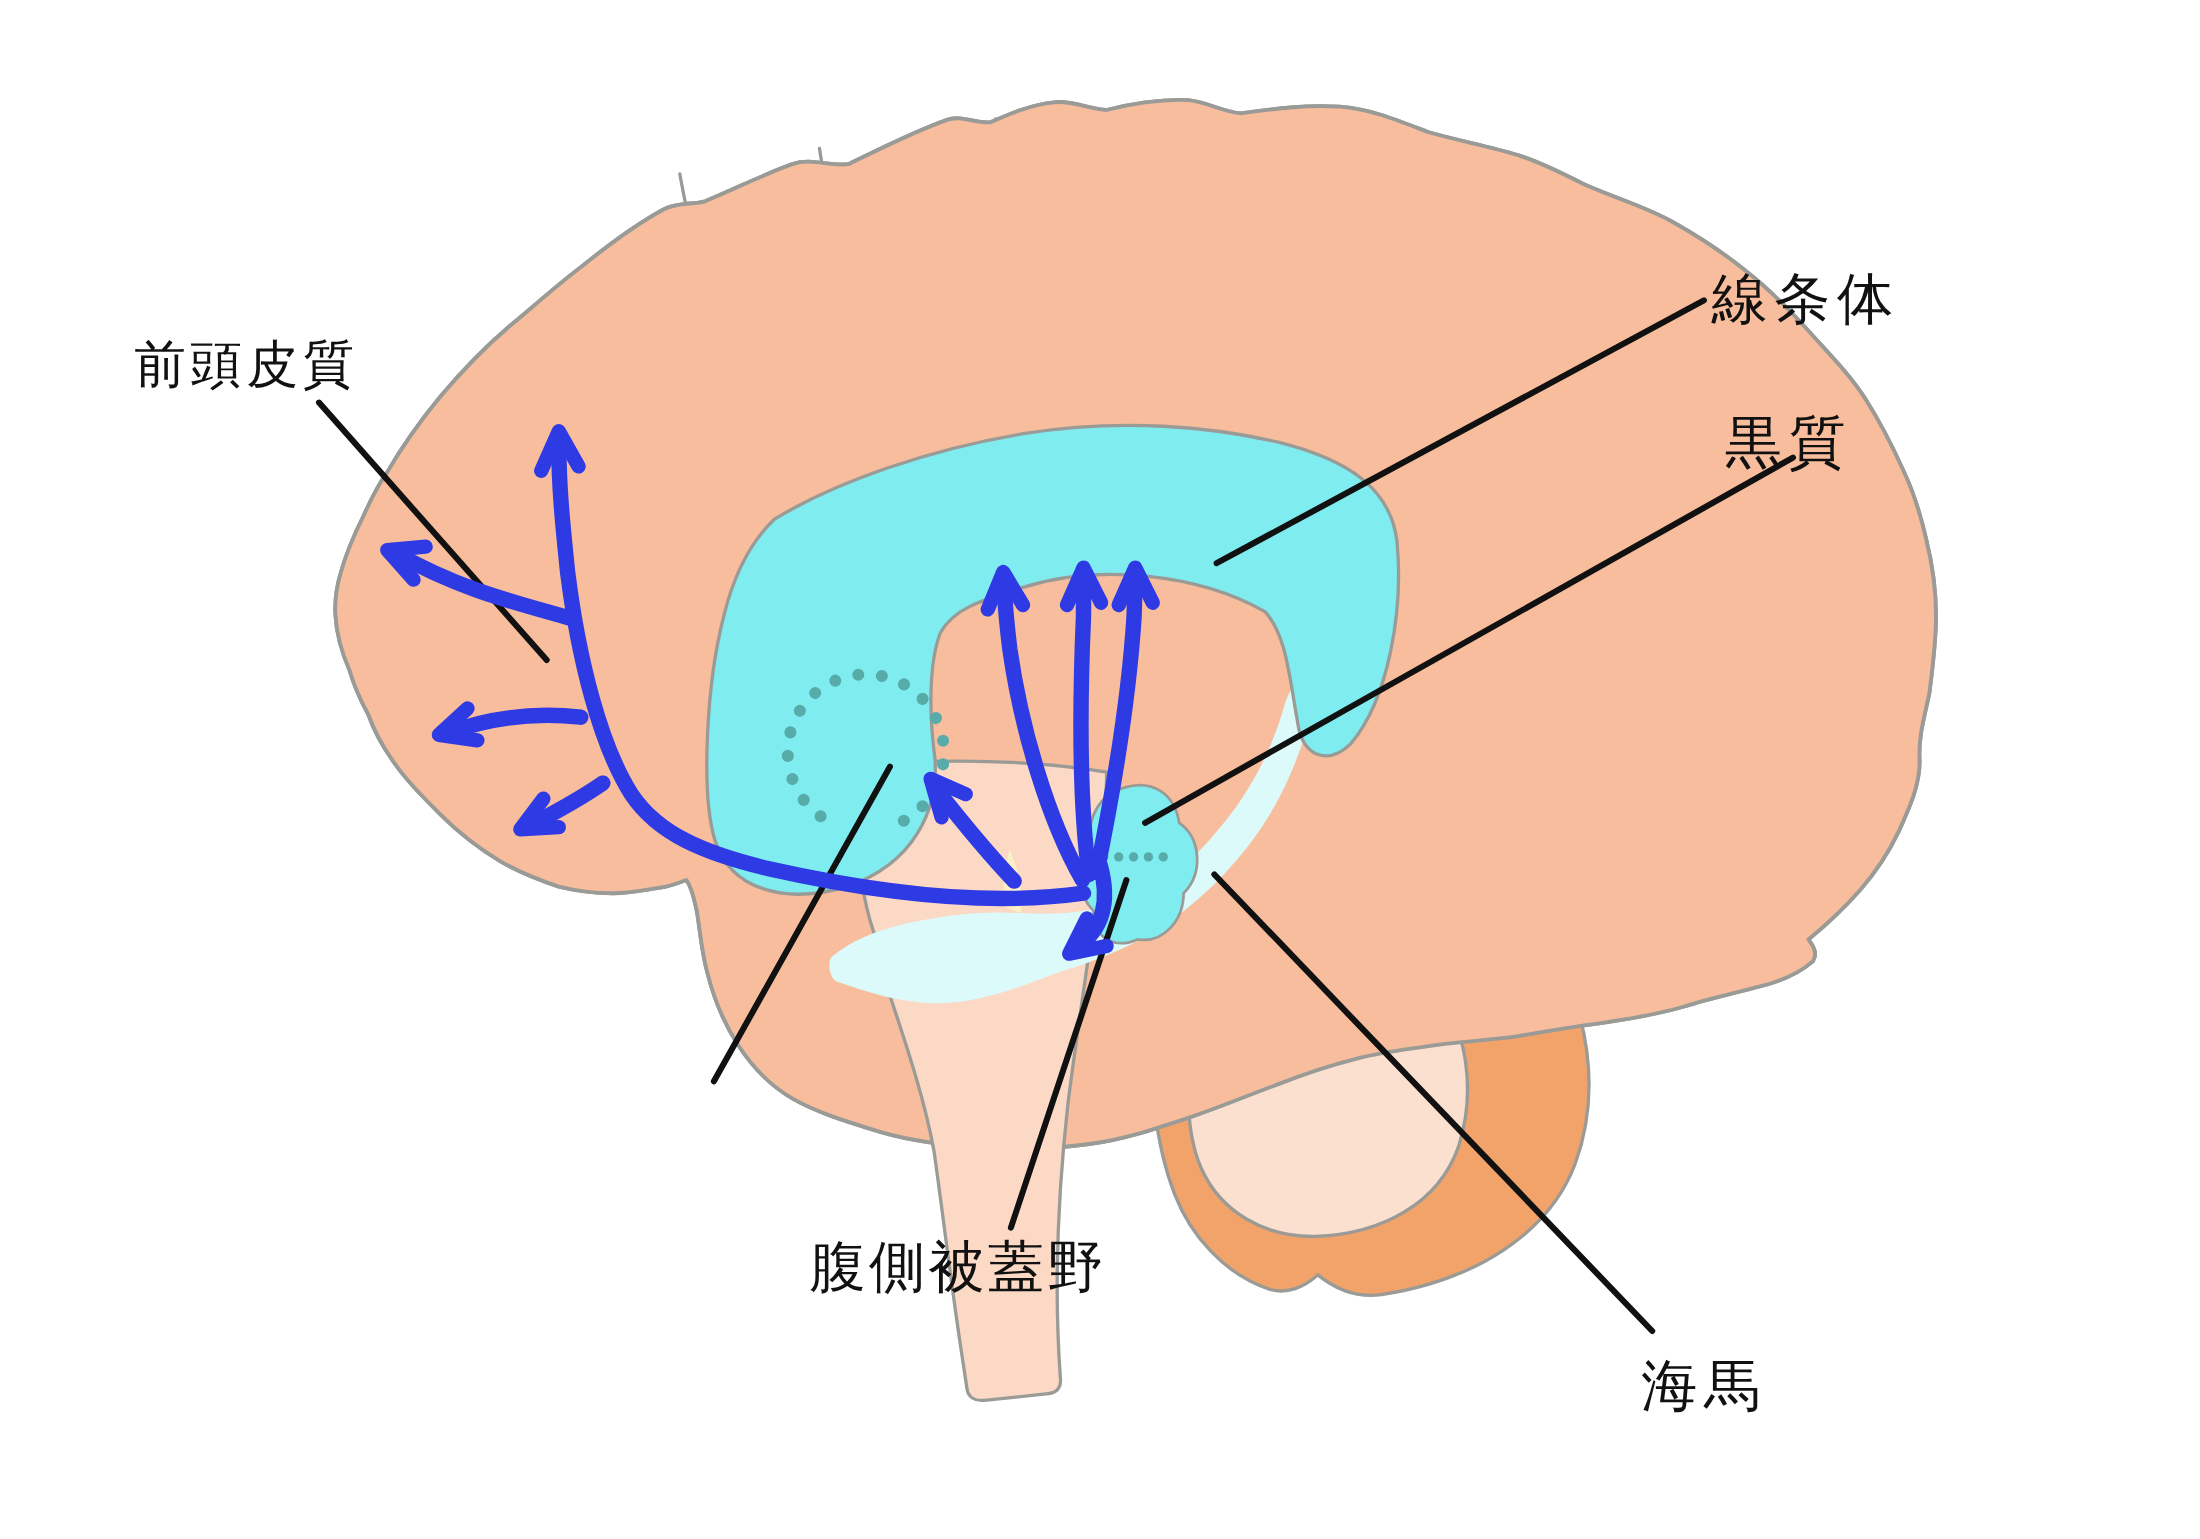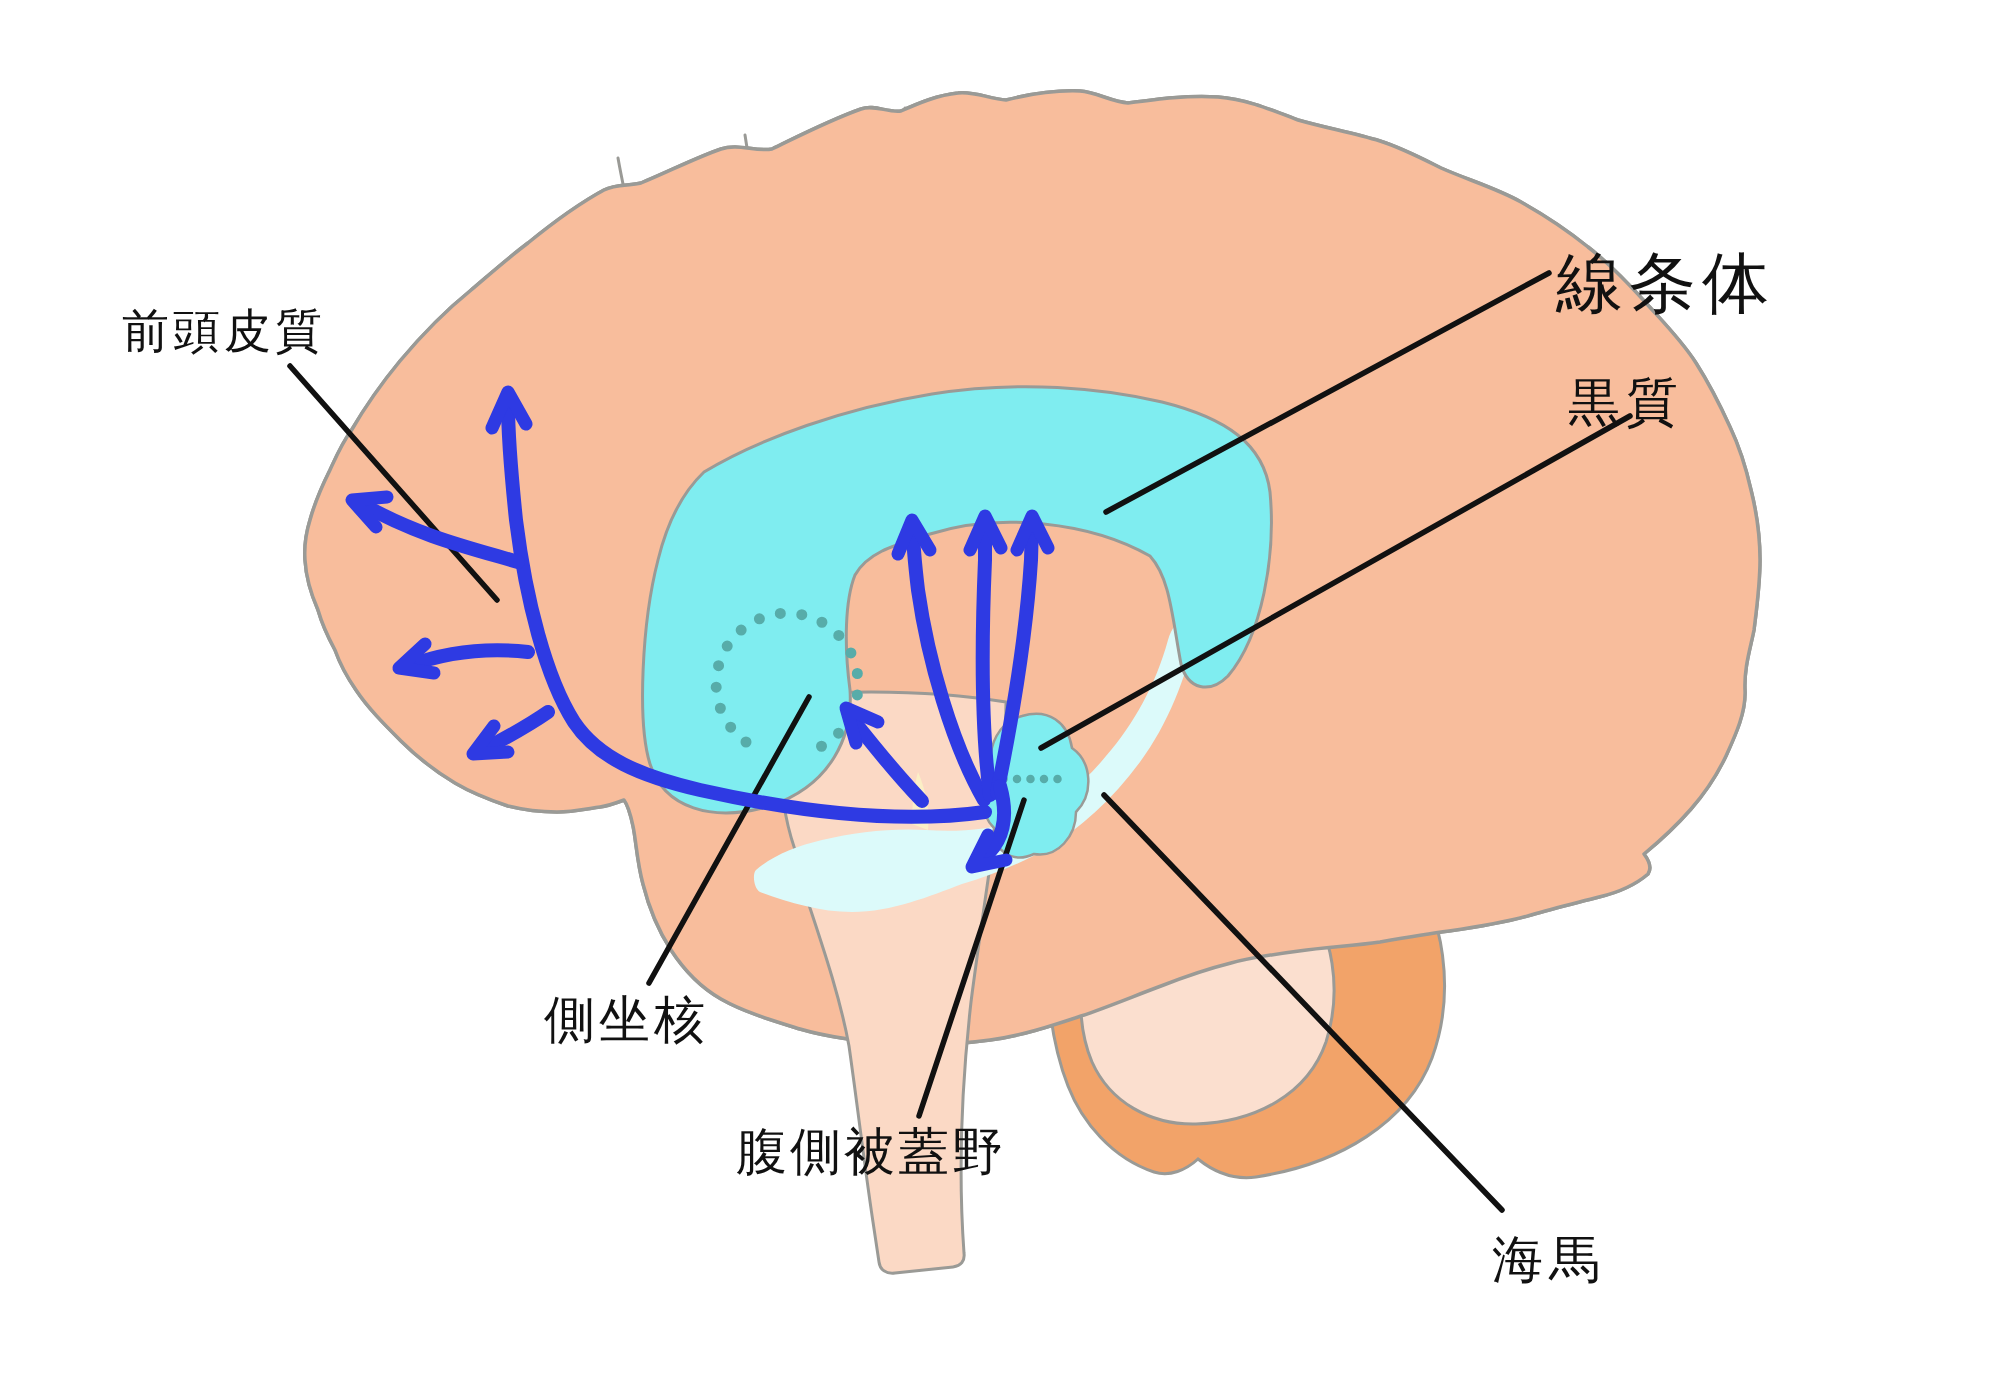--- a/index.html
+++ b/index.html
@@ -11,21 +11,21 @@
     font-family:"Liberation Sans","DejaVu Sans",sans-serif;
   }
   .stage svg{position:absolute;left:0;top:0;}
   .label{
     position:absolute;
     color:#111111;
     white-space:nowrap;
     font-weight:500;
   }
   .lbl-prefrontal{left:122px;top:300px;font-size:47px;letter-spacing:4px;}
-  .lbl-striatum{left:1556px;top:238px;font-size:67px;letter-spacing:6px;}
+  .lbl-striatum{left:1556px;top:238px;font-size:51px;letter-spacing:6px;}
   .lbl-nigra{left:1568px;top:368px;font-size:52px;letter-spacing:6px;}
   .lbl-accumbens{left:544px;top:986px;font-size:51px;letter-spacing:4px;}
   .lbl-vta{left:736px;top:1118px;font-size:51px;letter-spacing:3px;}
   .lbl-hippocampus{left:1492px;top:1226px;font-size:51px;letter-spacing:6px;text-align:right;}
 </style>
 </head>
 <body>
 
 <div class="stage">
 
@@ -203,16 +203,15 @@
       <path d="M 434 673 L 399 668 L 425 644"></path>
       <path d="M 508 752 L 473 754 L 494 726"></path>
       <path d="M 856 743 L 846 708 L 878 722"></path>
       <path d="M 1006 860 L 972 867 L 988 835"></path>
     </g>
   </svg>
 
   <div class="label lbl-prefrontal">前頭皮質</div>
   <div class="label lbl-striatum">線条体</div>
   <div class="label lbl-nigra">黒質</div>
-  <div class="label lbl-accumbens">側坐核</div>
   <div class="label lbl-vta">腹側被蓋野</div>
   <div class="label lbl-hippocampus">海馬</div>
 </div>
 
 </body></html>

